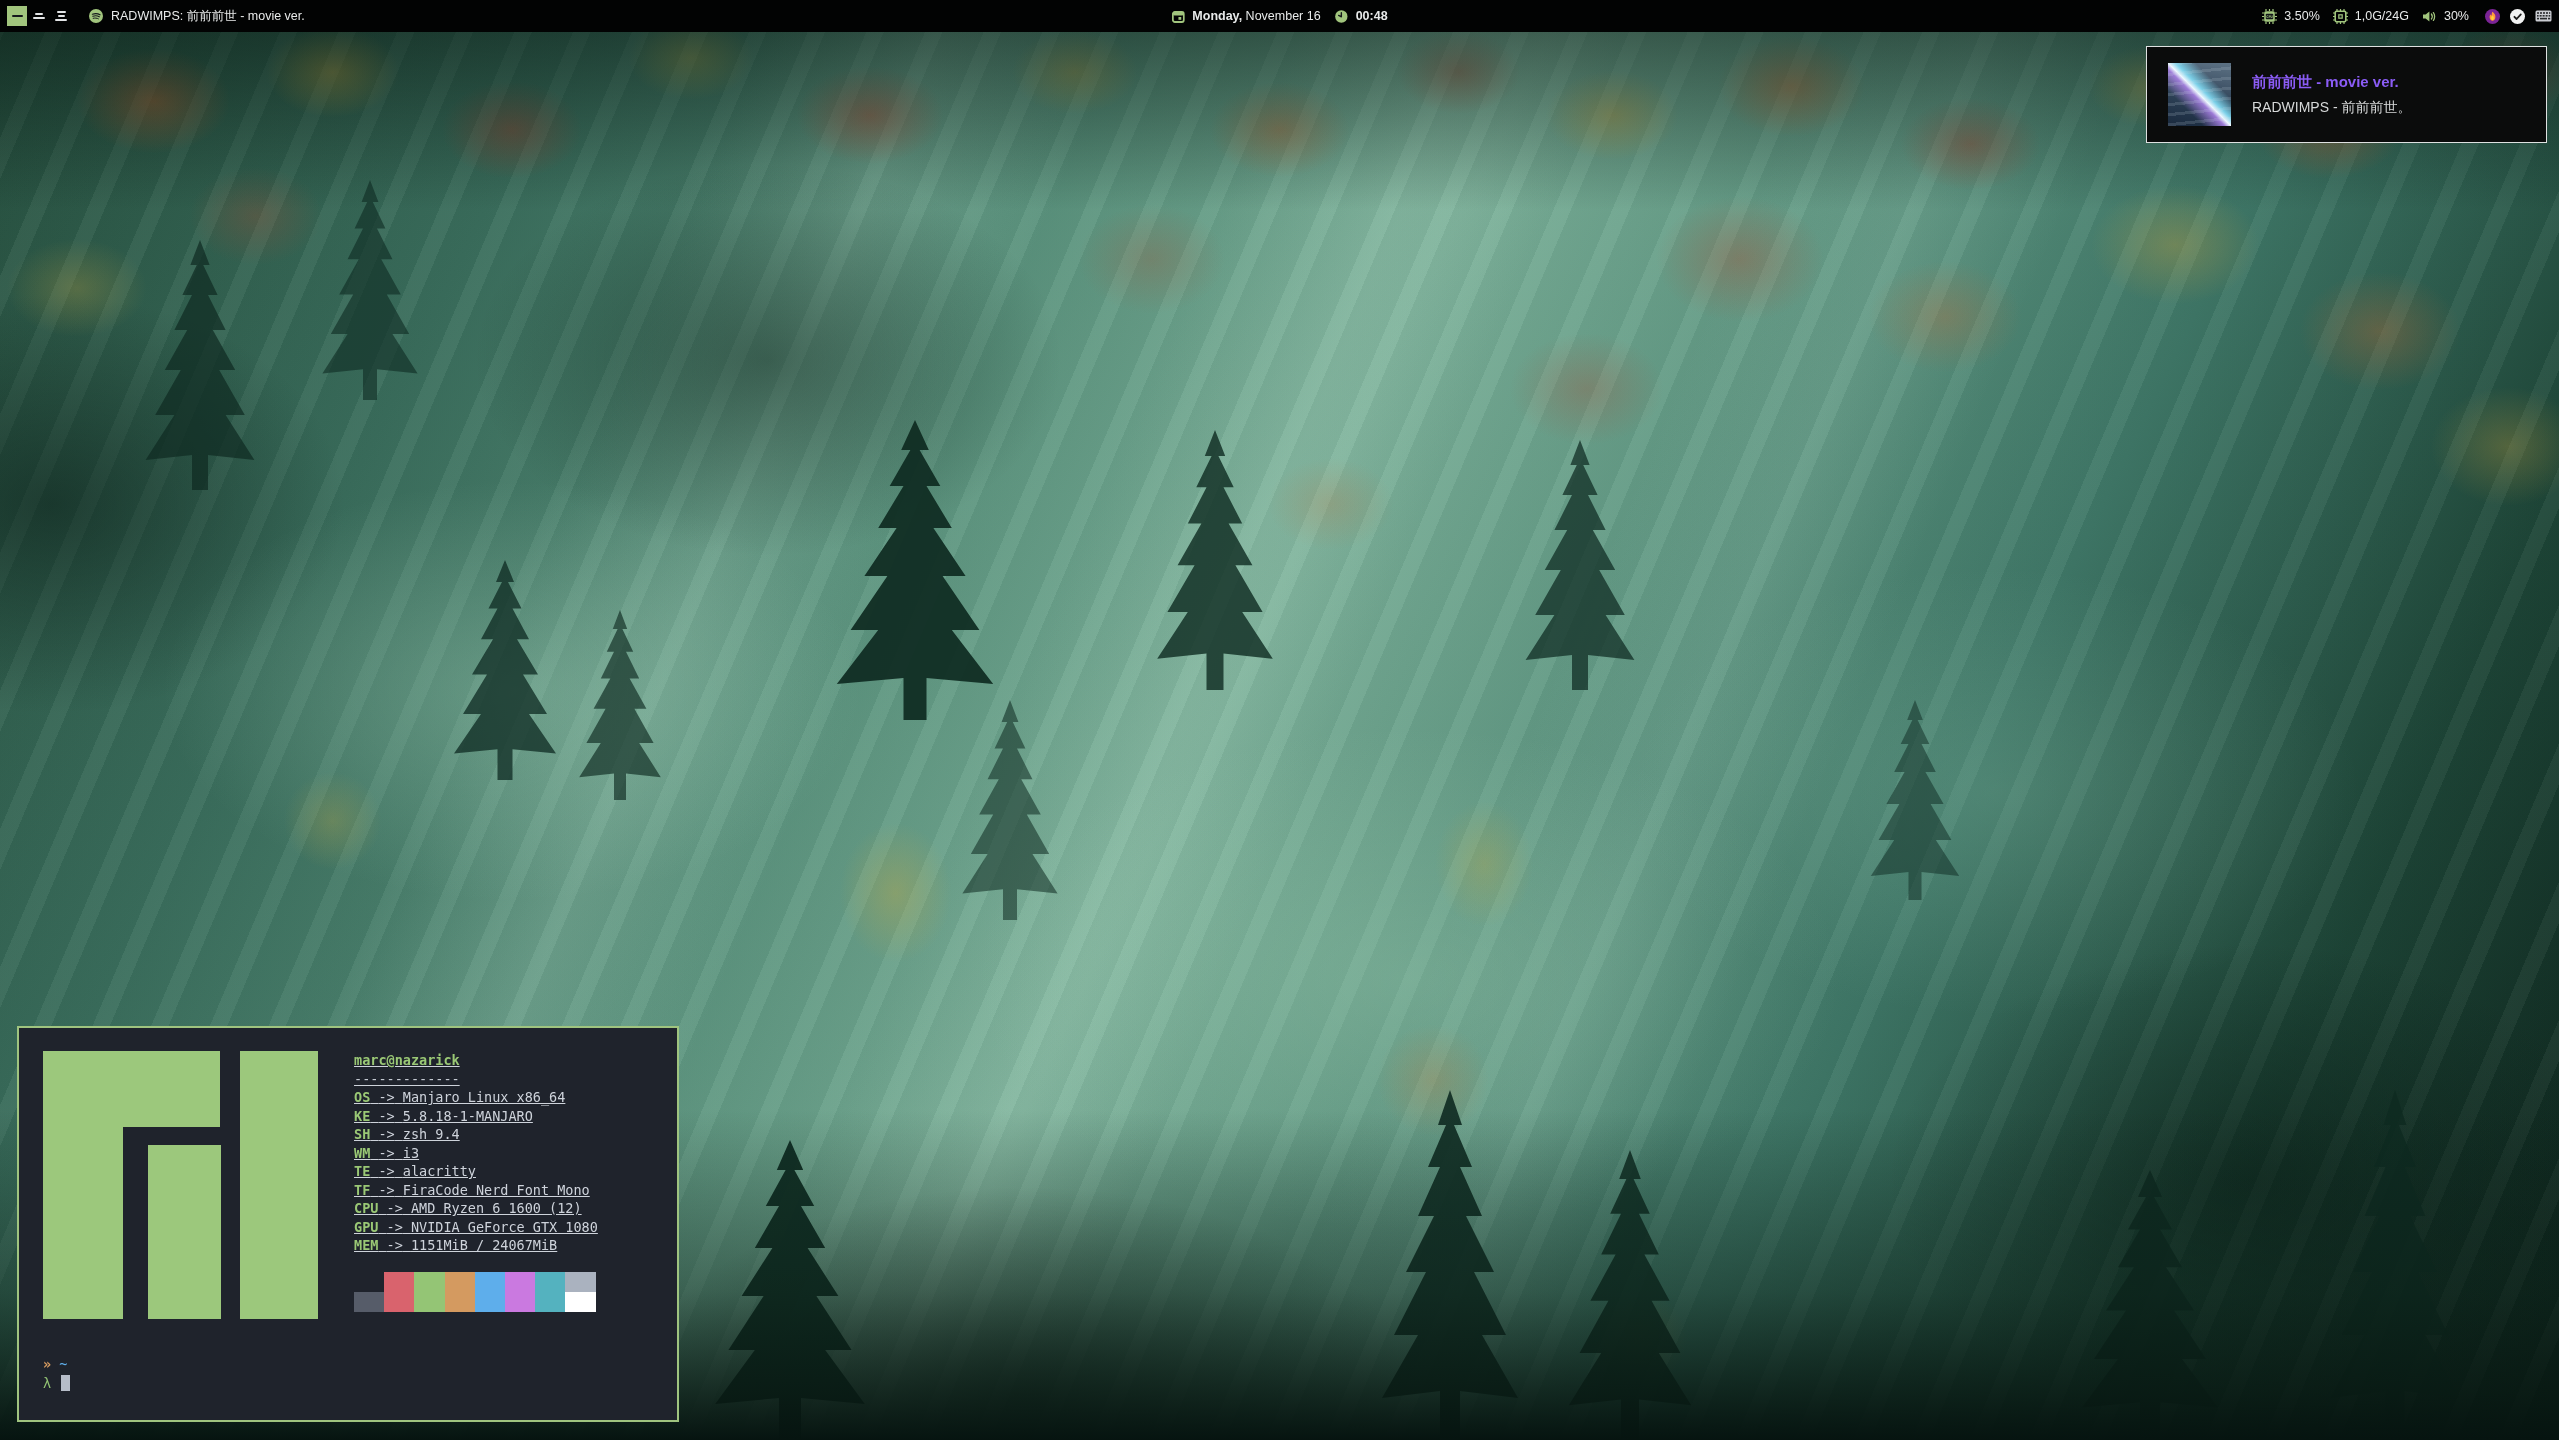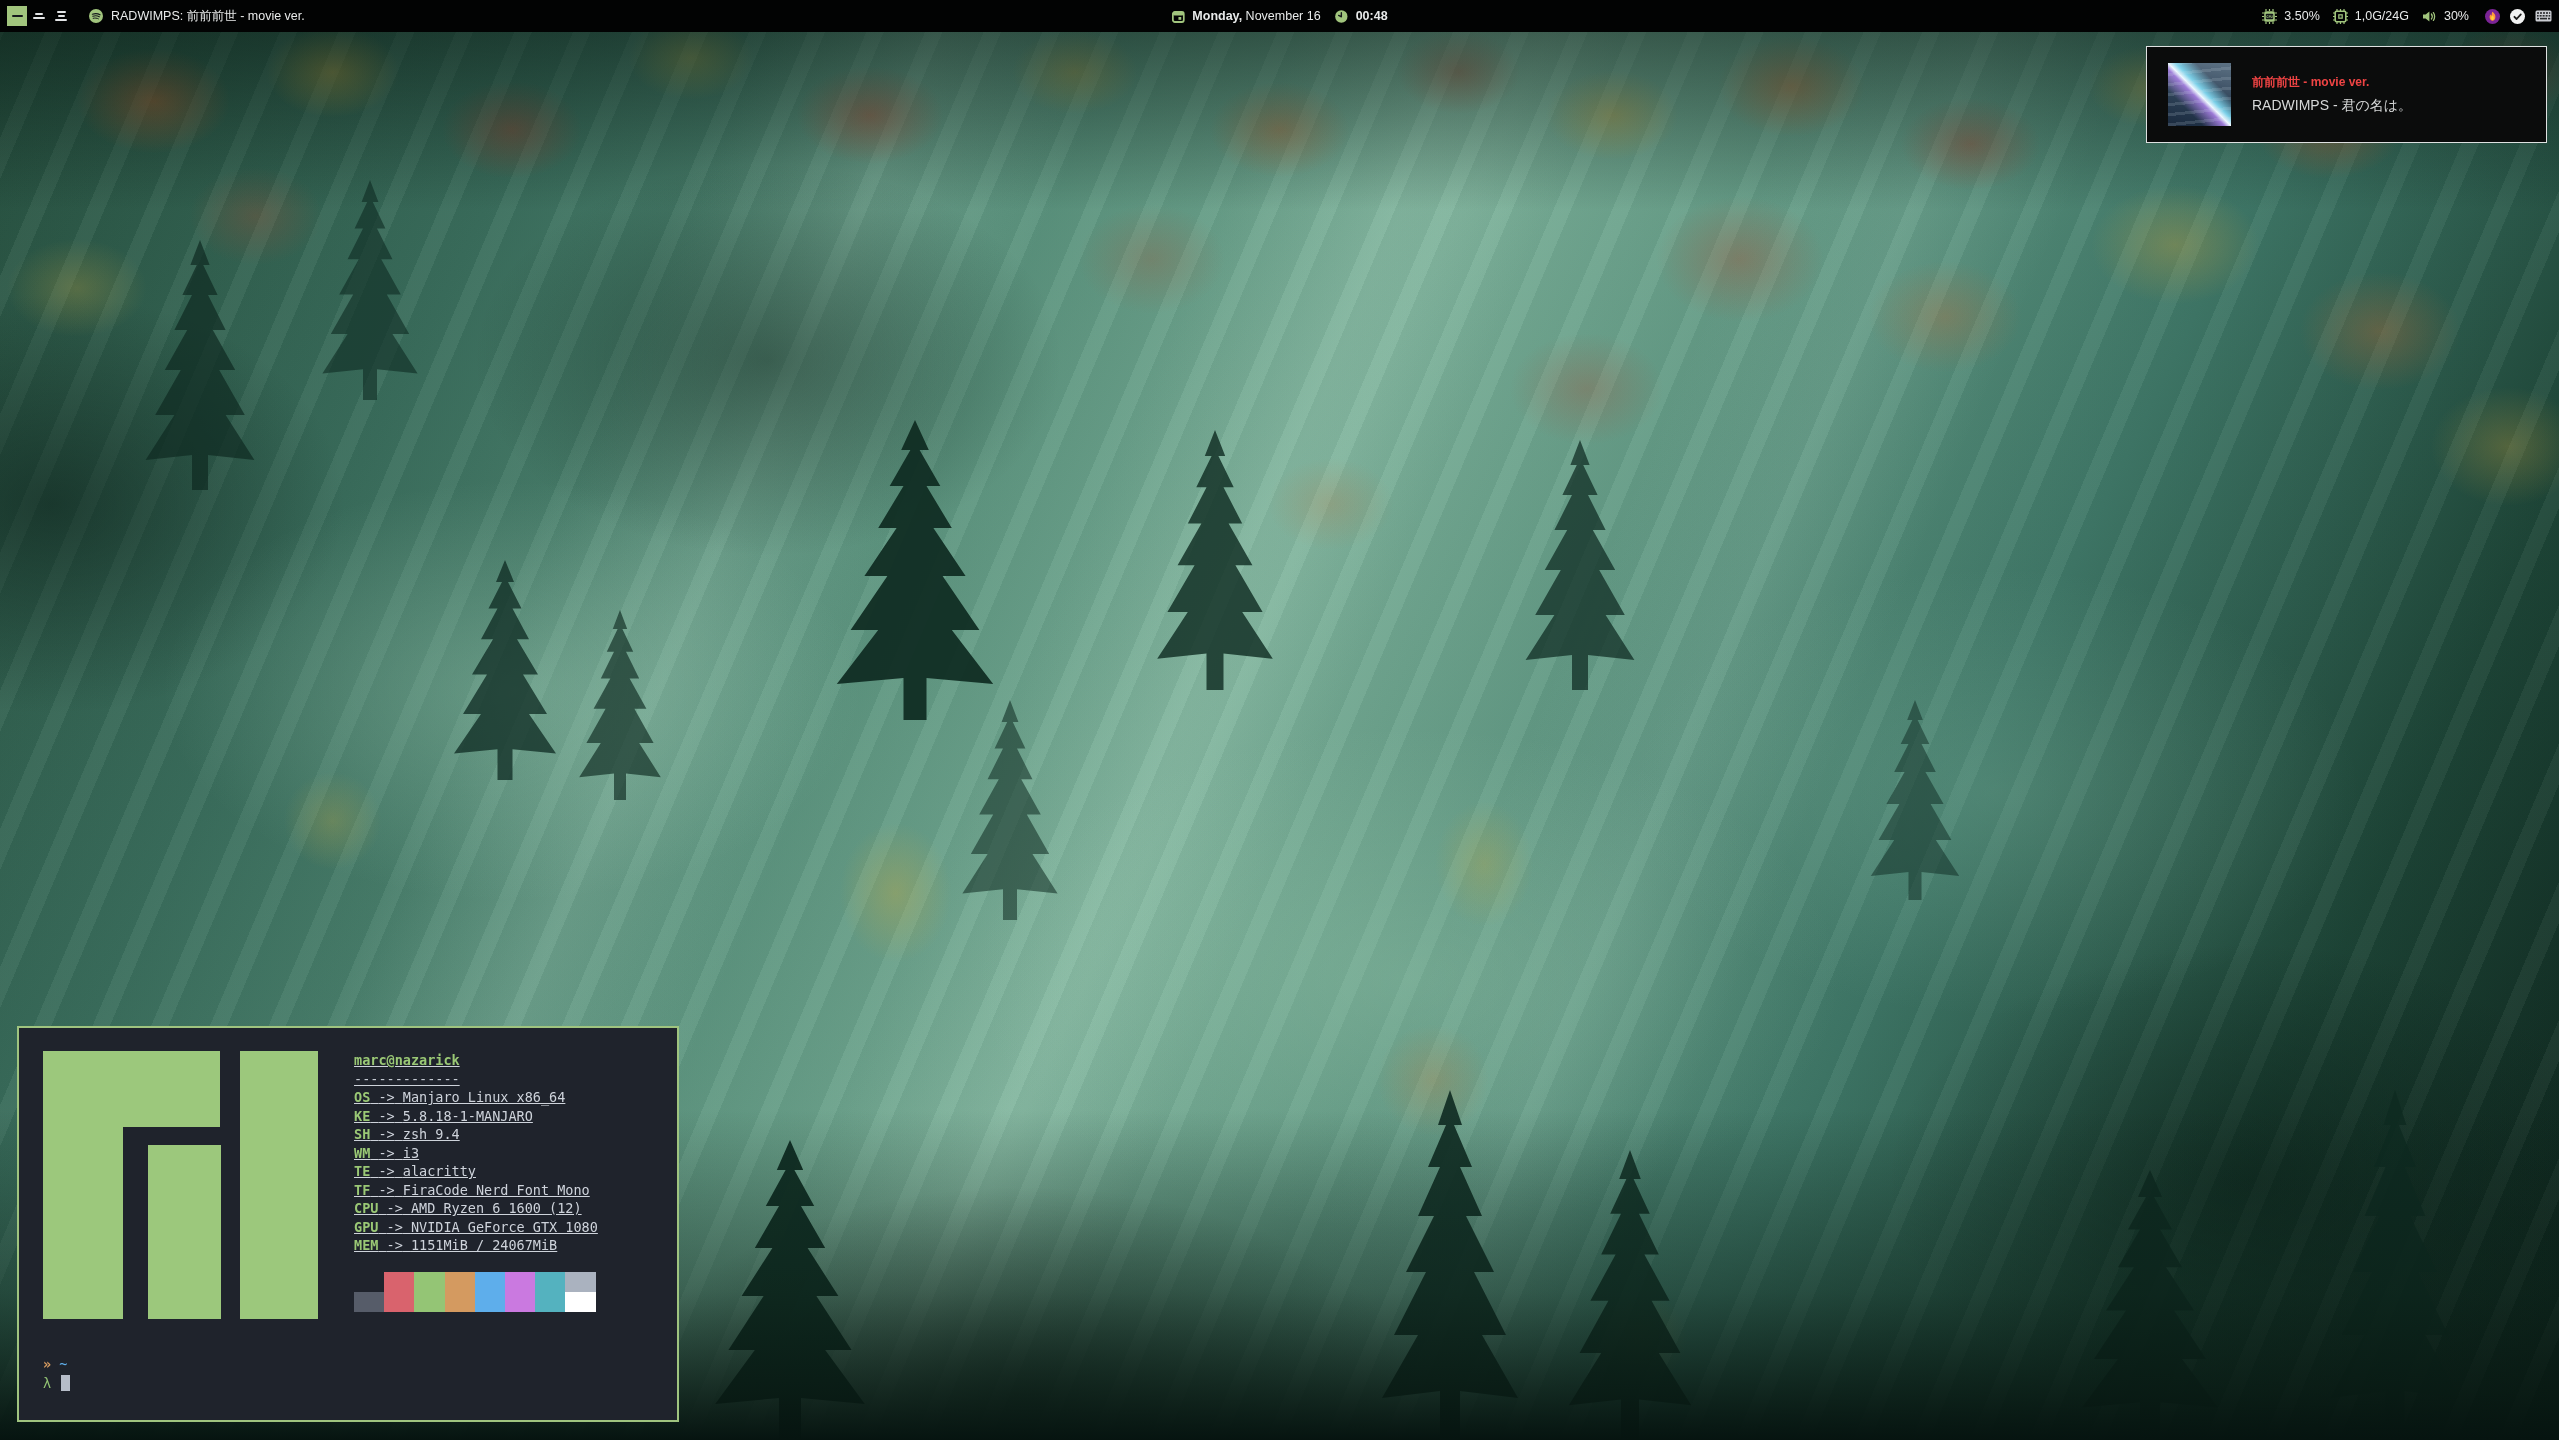--- a/index.html
+++ b/index.html
@@ -83,21 +83,21 @@
   
   .notification { position:absolute; top:46px; right:12px; width:401px; height:97px;
     background:#0b0c0c; border:1.5px solid #dfe1e1; display:flex; align-items:center;
     padding-left:21px; z-index:40; }
   .album-art { width:63px; height:63px; flex:none; position:relative; overflow:hidden;
     background:
       repeating-linear-gradient(174deg, rgba(205,220,230,0.16) 0 3px, transparent 3px 10px),
       linear-gradient(225deg, transparent 28%, rgba(128,216,240,0.95) 44%, #eef8ff 50%, rgba(168,128,228,0.9) 55%, transparent 72%),
       linear-gradient(190deg, #5d7284 0%, #45596d 30%, #2e4257 55%, #223449 80%, #1a2a3e 100%); }
   .notif-text { margin-left:21px; line-height:1.1; }
-  .notif-title { font-size:12px; font-weight:bold; color:#ef4444; margin-bottom:9px; }
+  .notif-title { font-size:15px; font-weight:bold; color:#8b5cf6; margin-bottom:9px; }
   .notif-body  { font-size:14px; color:#d6d8d8; }
 
   
   .terminal { position:absolute; left:17px; top:1026px; width:662px; height:396px;
     background:#1f232c; border:2px solid #9fc47f; z-index:30;
     font-family:"DejaVu Sans Mono","Liberation Mono",monospace; font-size:13.5px; color:#ced3db;
     padding:23px 0 0 24px; }
   .neofetch-row { display:flex; align-items:flex-start;text-decoration:underline; }
   .manjaro-logo { position:relative; width:281px; height:268px; flex:none; }
   .manjaro-logo span { position:absolute; background:#9cc87c; }
@@ -259,21 +259,21 @@
         </svg>
       </span>
     </div>
   </div>
 </div>
 
 <div class="notification">
   <div class="album-art"></div>
   <div class="notif-text">
     <div class="notif-title">前前前世 - movie ver.</div>
-    <div class="notif-body">RADWIMPS - 君の名は。</div>
+    <div class="notif-body">RADWIMPS - 前前前世。</div>
   </div>
 </div>
 
 <div class="terminal">
   <div class="neofetch-row">
     <div class="manjaro-logo">
       <span class="mj-top"></span>
         <span class="mj-left"></span>
         <span class="mj-mid"></span>
         <span class="mj-right"></span>

